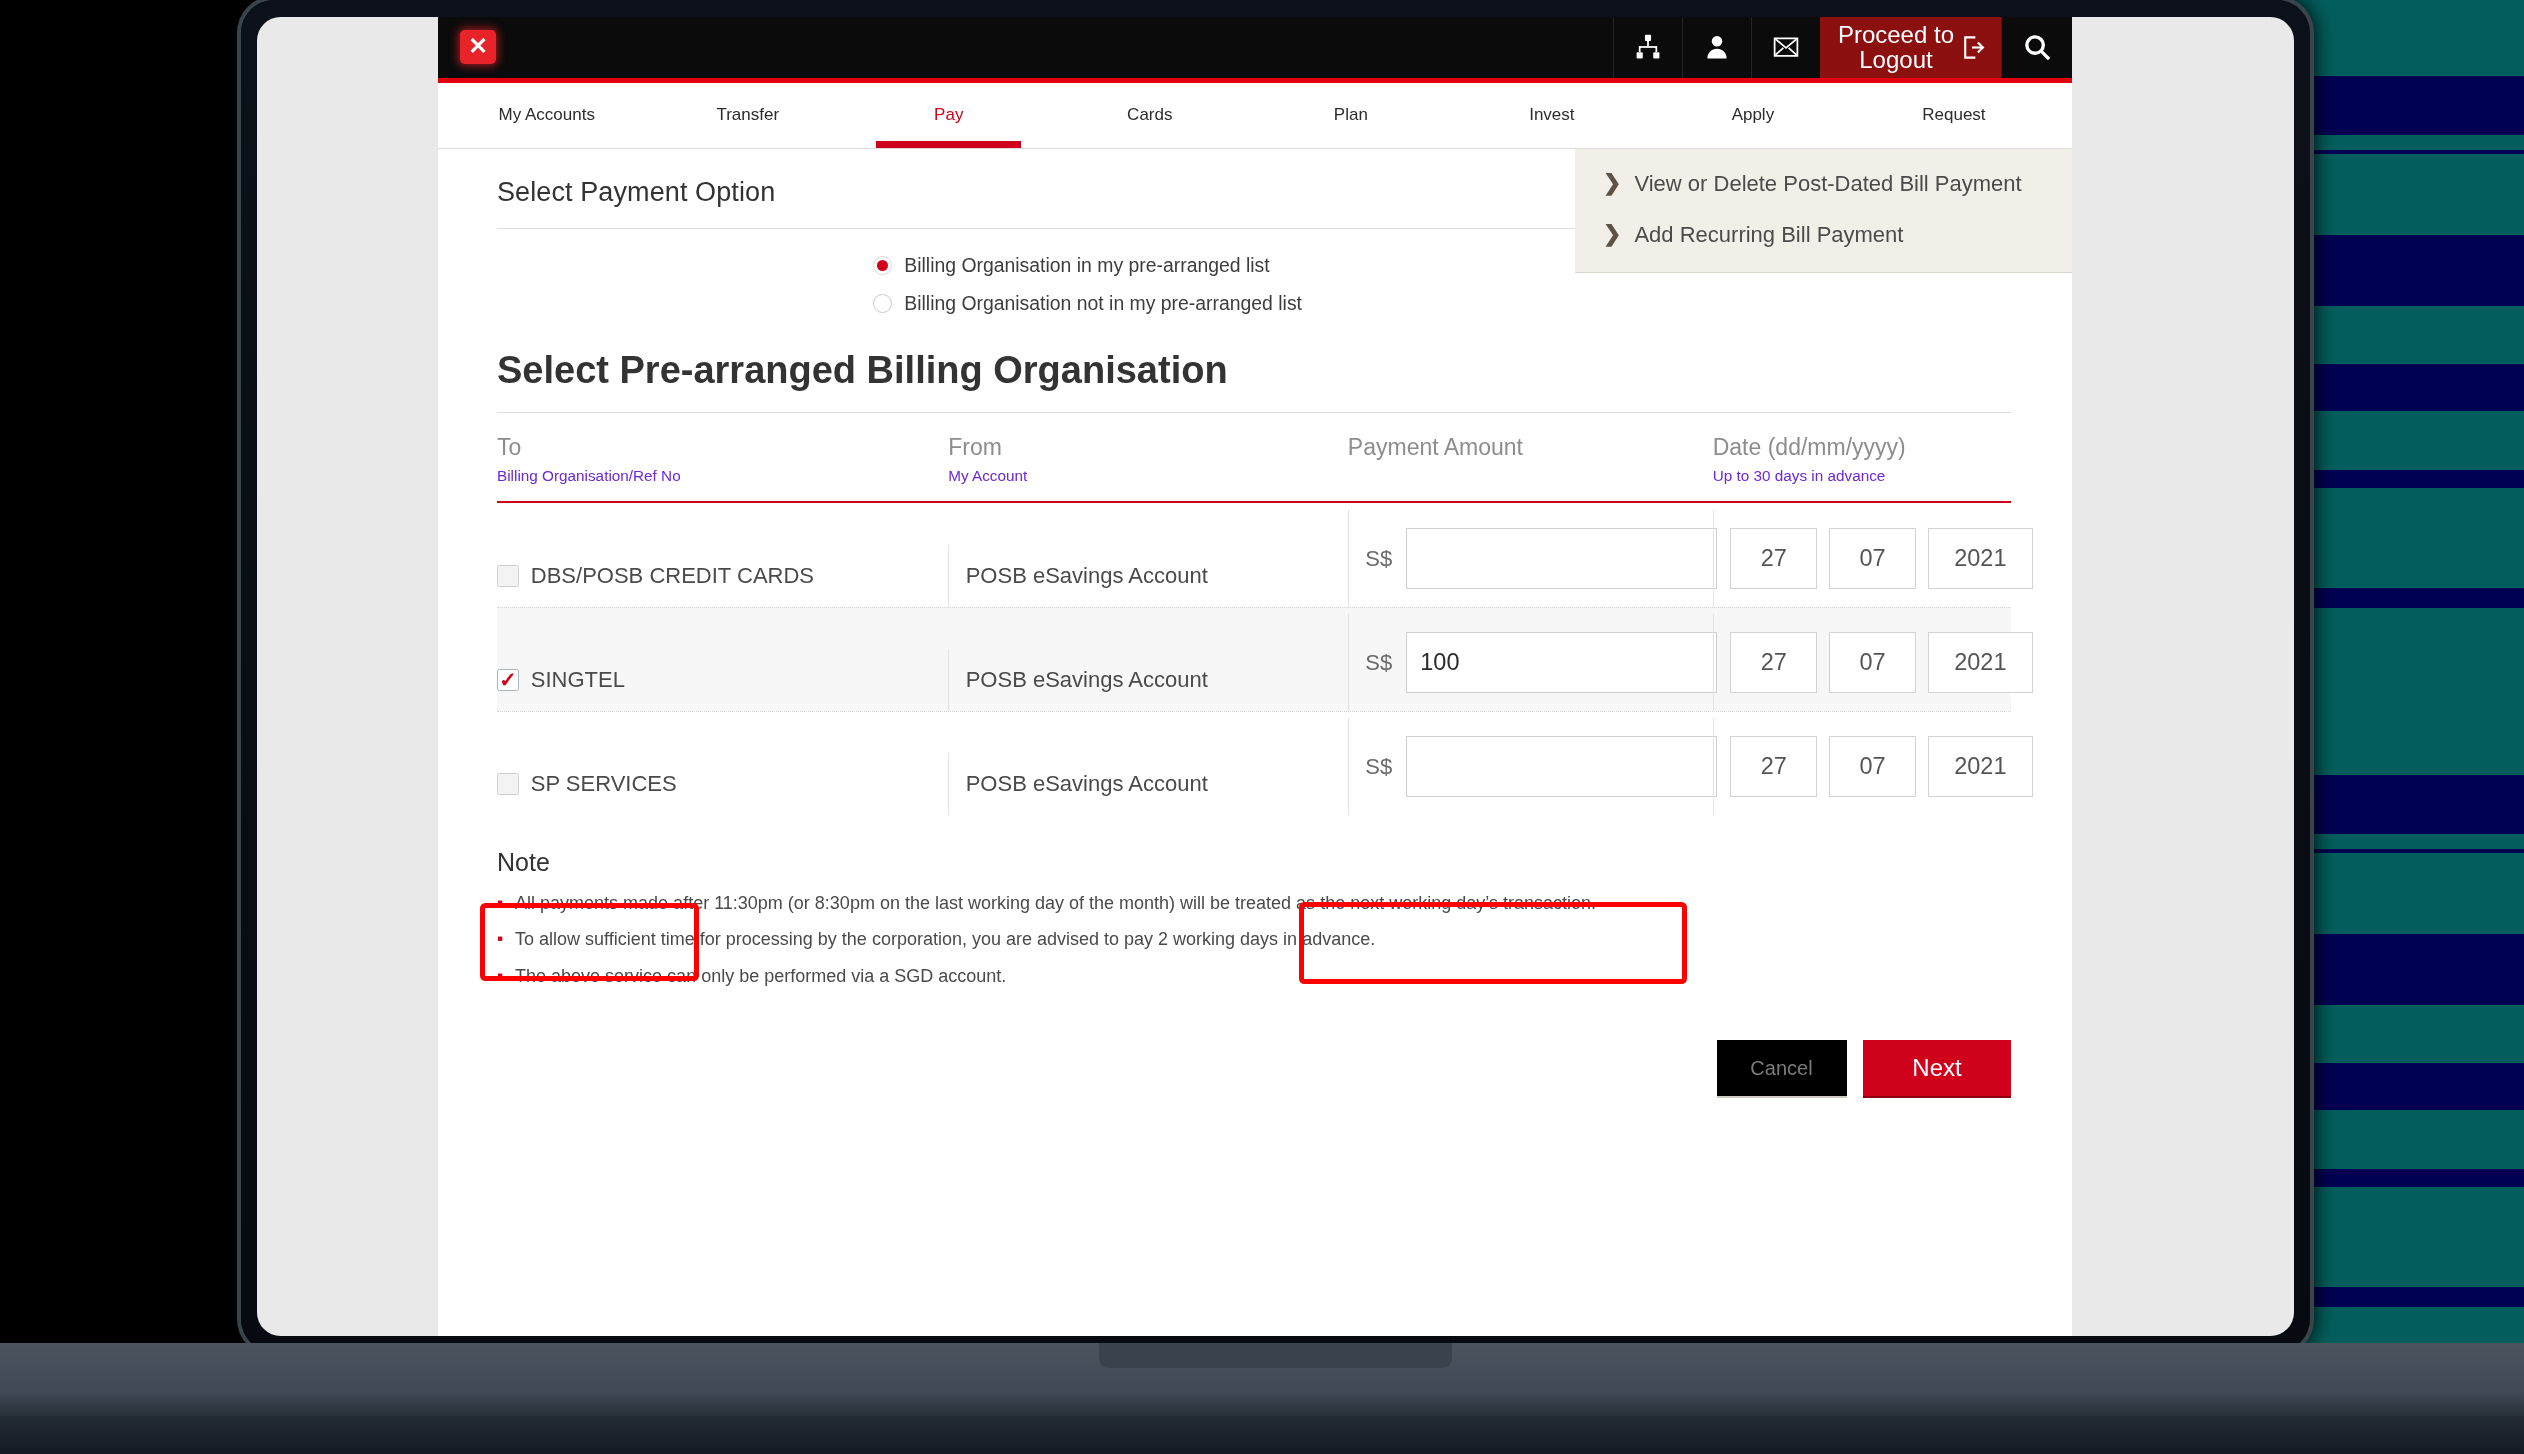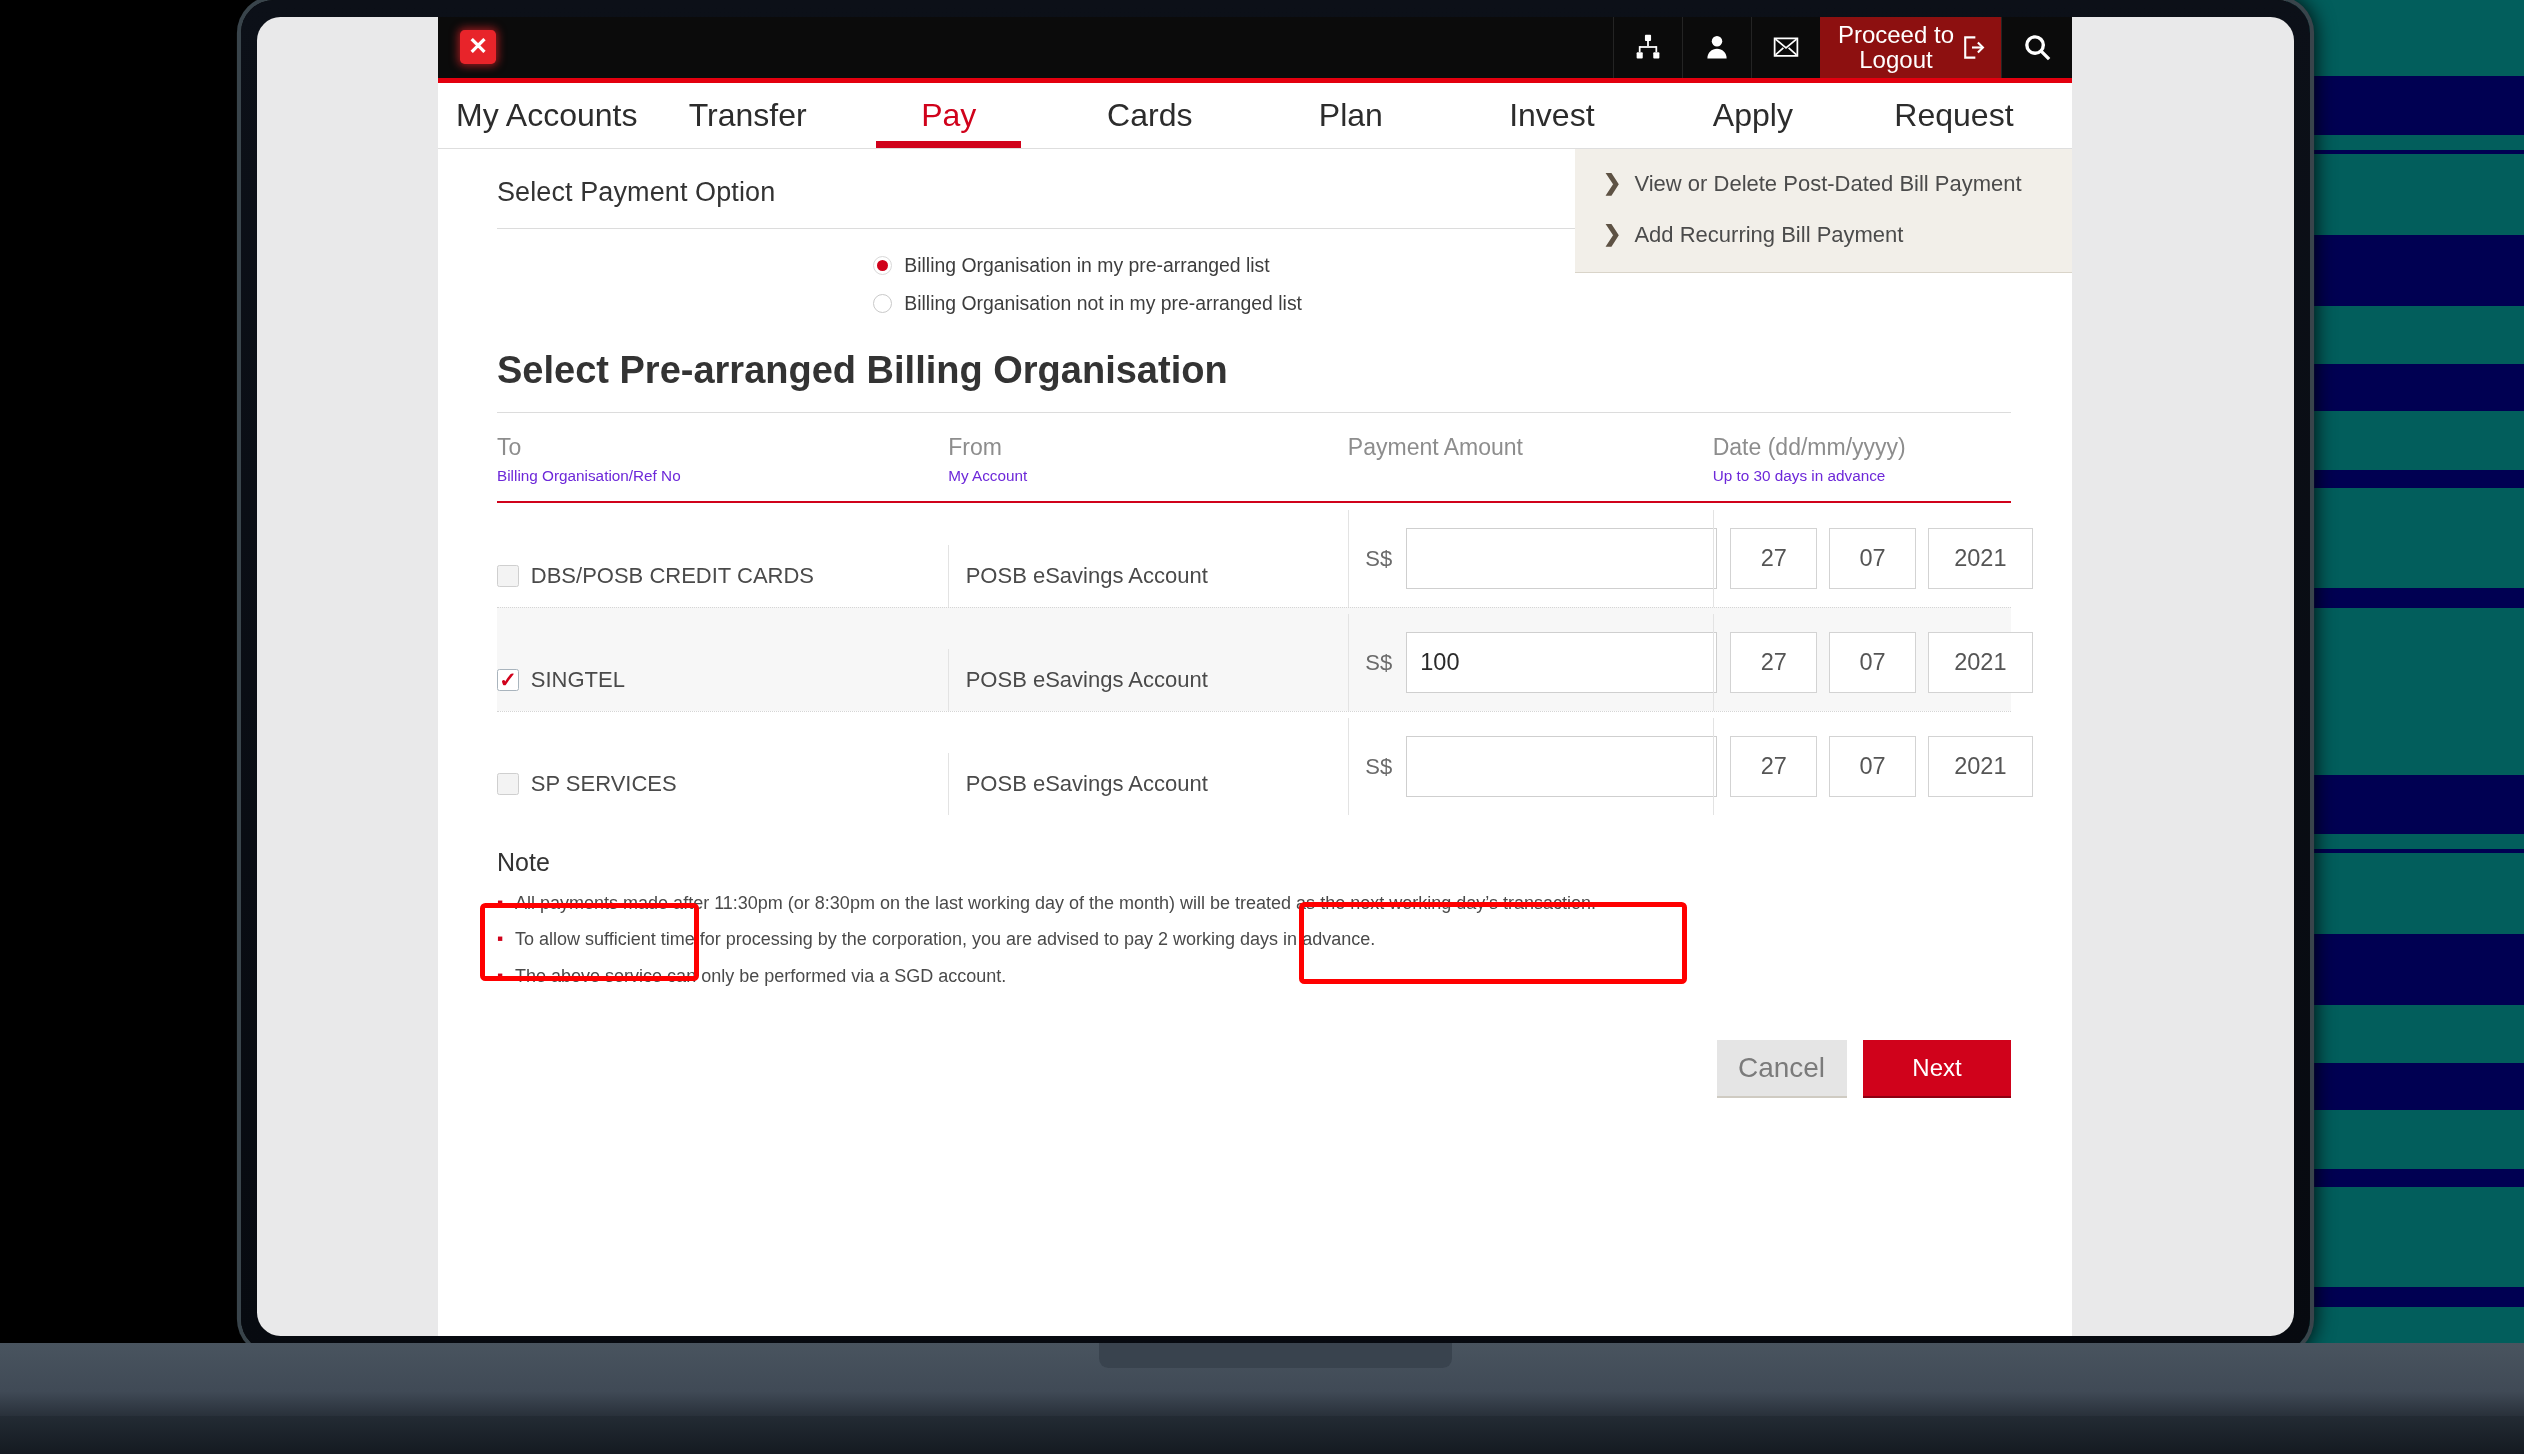--- a/index.html
+++ b/index.html
@@ -124,21 +124,21 @@
   
   #nav {
     height: 66px; background: #fff;
     display: flex; align-items: stretch;
     padding-left: 8.2px; padding-right: 17.6px;
     border-bottom: 0.6px solid #dedede;
   }
   .nav-item {
     flex: 1;
     display: flex; align-items: center; justify-content: center;
-    font-size: 32px; color: #2c2c2c; position: relative; cursor: pointer;
+    font-size: 17px; color: #2c2c2c; position: relative; cursor: pointer;
   }
   .nav-item.active { color: #d0021b; }
   .nav-item.active::after {
     content: ""; position: absolute; left: 14%; right: 14%; bottom: 0;
     height: 6.5px; background: #d0021b;
   }
 
   
   #side-panel {
     position: absolute; right: 0; top: 132px; width: 497px;
@@ -240,23 +240,23 @@
   #note-wrap { margin-top: 33px; }
   .note-title { font-size: 25px; color: #333; }
   .note-list { margin-top: 14px; }
   .note-item { display: flex; align-items: flex-start; gap: 11.8px; margin-bottom: 12.3px; }
   .note-bullet { color: #d0021b; font-size: 17.6px; line-height: 1.35; flex: none; }
   .note-text { font-size: 18px; color: #4a4a4a; line-height: 1.35; }
 
   
   #btn-row { display: flex; justify-content: flex-end; gap: 16.5px; margin-top: 52px; }
   #cancel-btn {
-    width: 130px; height: 58px; background: #e5e5e5; color: #7b7b7b;
+    width: 130px; height: 58px; background: #000000; color: #7b7b7b;
     border: none; border-bottom: 2.4px solid #cfcbc2;
-    font-size: 28px; font-family: "Liberation Sans", sans-serif; cursor: pointer;
+    font-size: 20px; font-family: "Liberation Sans", sans-serif; cursor: pointer;
   }
   #next-btn {
     width: 148px; height: 58px; background: #d0021b; color: #fff;
     border: none; border-bottom: 2.9px solid #8d0012;
     font-size: 24px; font-family: "Liberation Sans", sans-serif; cursor: pointer;
   }
 </style>
 </head>
 <body>
 

